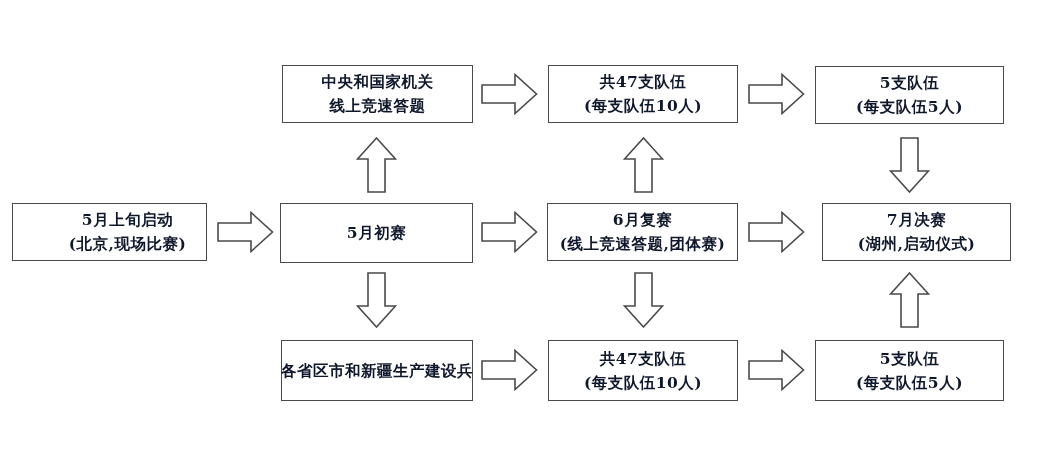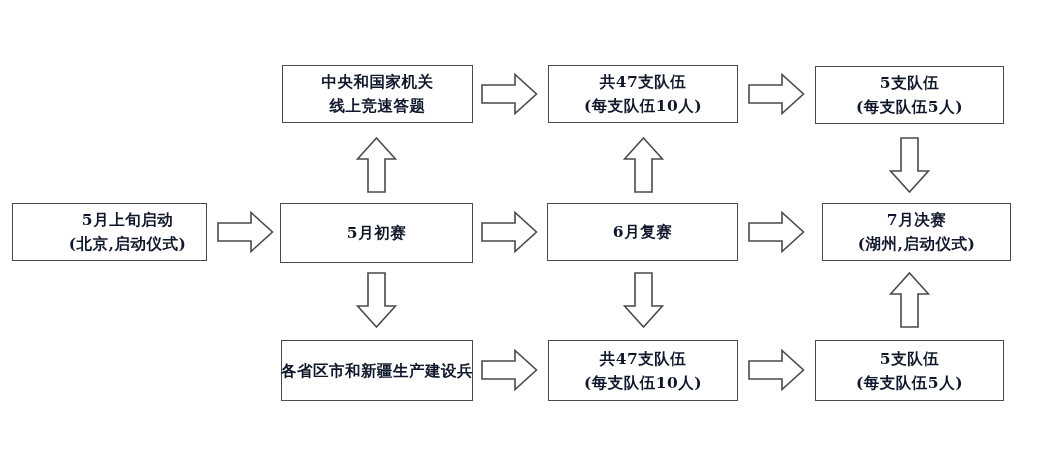--- a/index.html
+++ b/index.html
@@ -44,29 +44,30 @@
     display: block;
   }
 </style>
 </head>
 <body>
 
 <div class="stage">
 
   <div class="fbox" style="left:12px; top:203px; width:195px; height:58px;padding-left:36px;">
     <span class="ln">5月上旬启动</span>
-    <span class="ln">(北京,启动仪式)</span>
+    <span class="ln">(北京,现场比赛)</span>
   </div>
 
   <div class="fbox" style="left:280px; top:203px; width:193px; height:60px;">
     <span class="ln">5月初赛</span>
   </div>
 
   <div class="fbox" style="left:547px; top:203px; width:191px; height:58px;">
     <span class="ln">6月复赛</span>
+    <span class="ln">(线上竞速答题,团体赛)</span>
   </div>
 
   <div class="fbox" style="left:815px; top:203px; width:189px; height:58px;margin-left:7px;">
     <span class="ln">7月决赛</span>
     <span class="ln">(湖州,启动仪式)</span>
   </div>
 
   <div class="fbox" style="left:282px; top:65px; width:191px; height:58px;">
     <span class="ln">中央和国家机关</span>
     <span class="ln">线上竞速答题</span>

